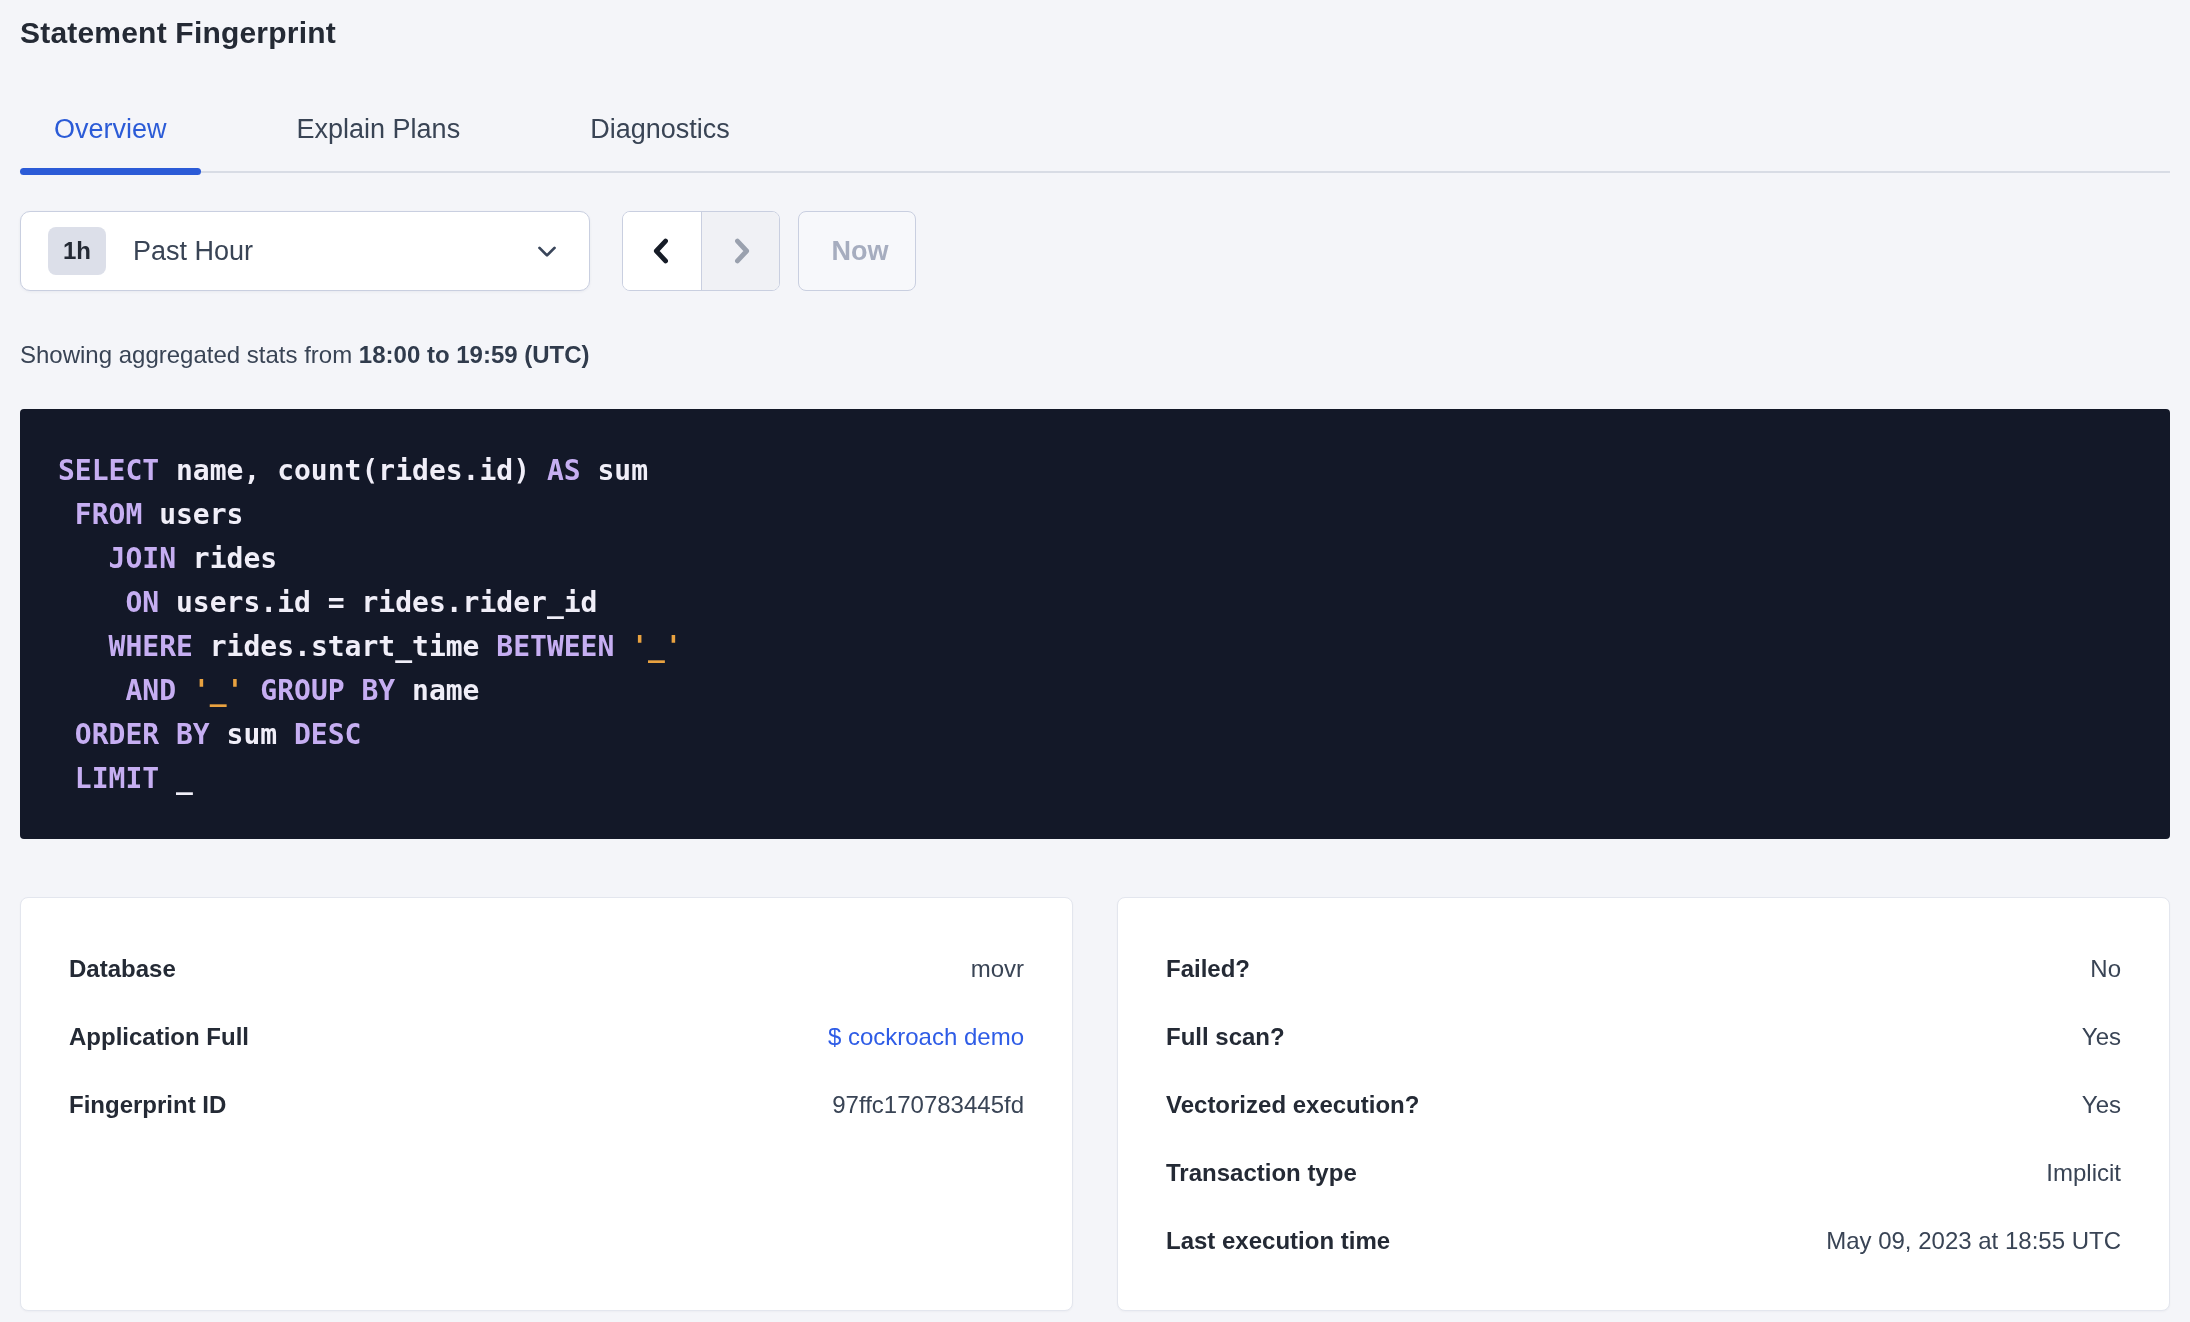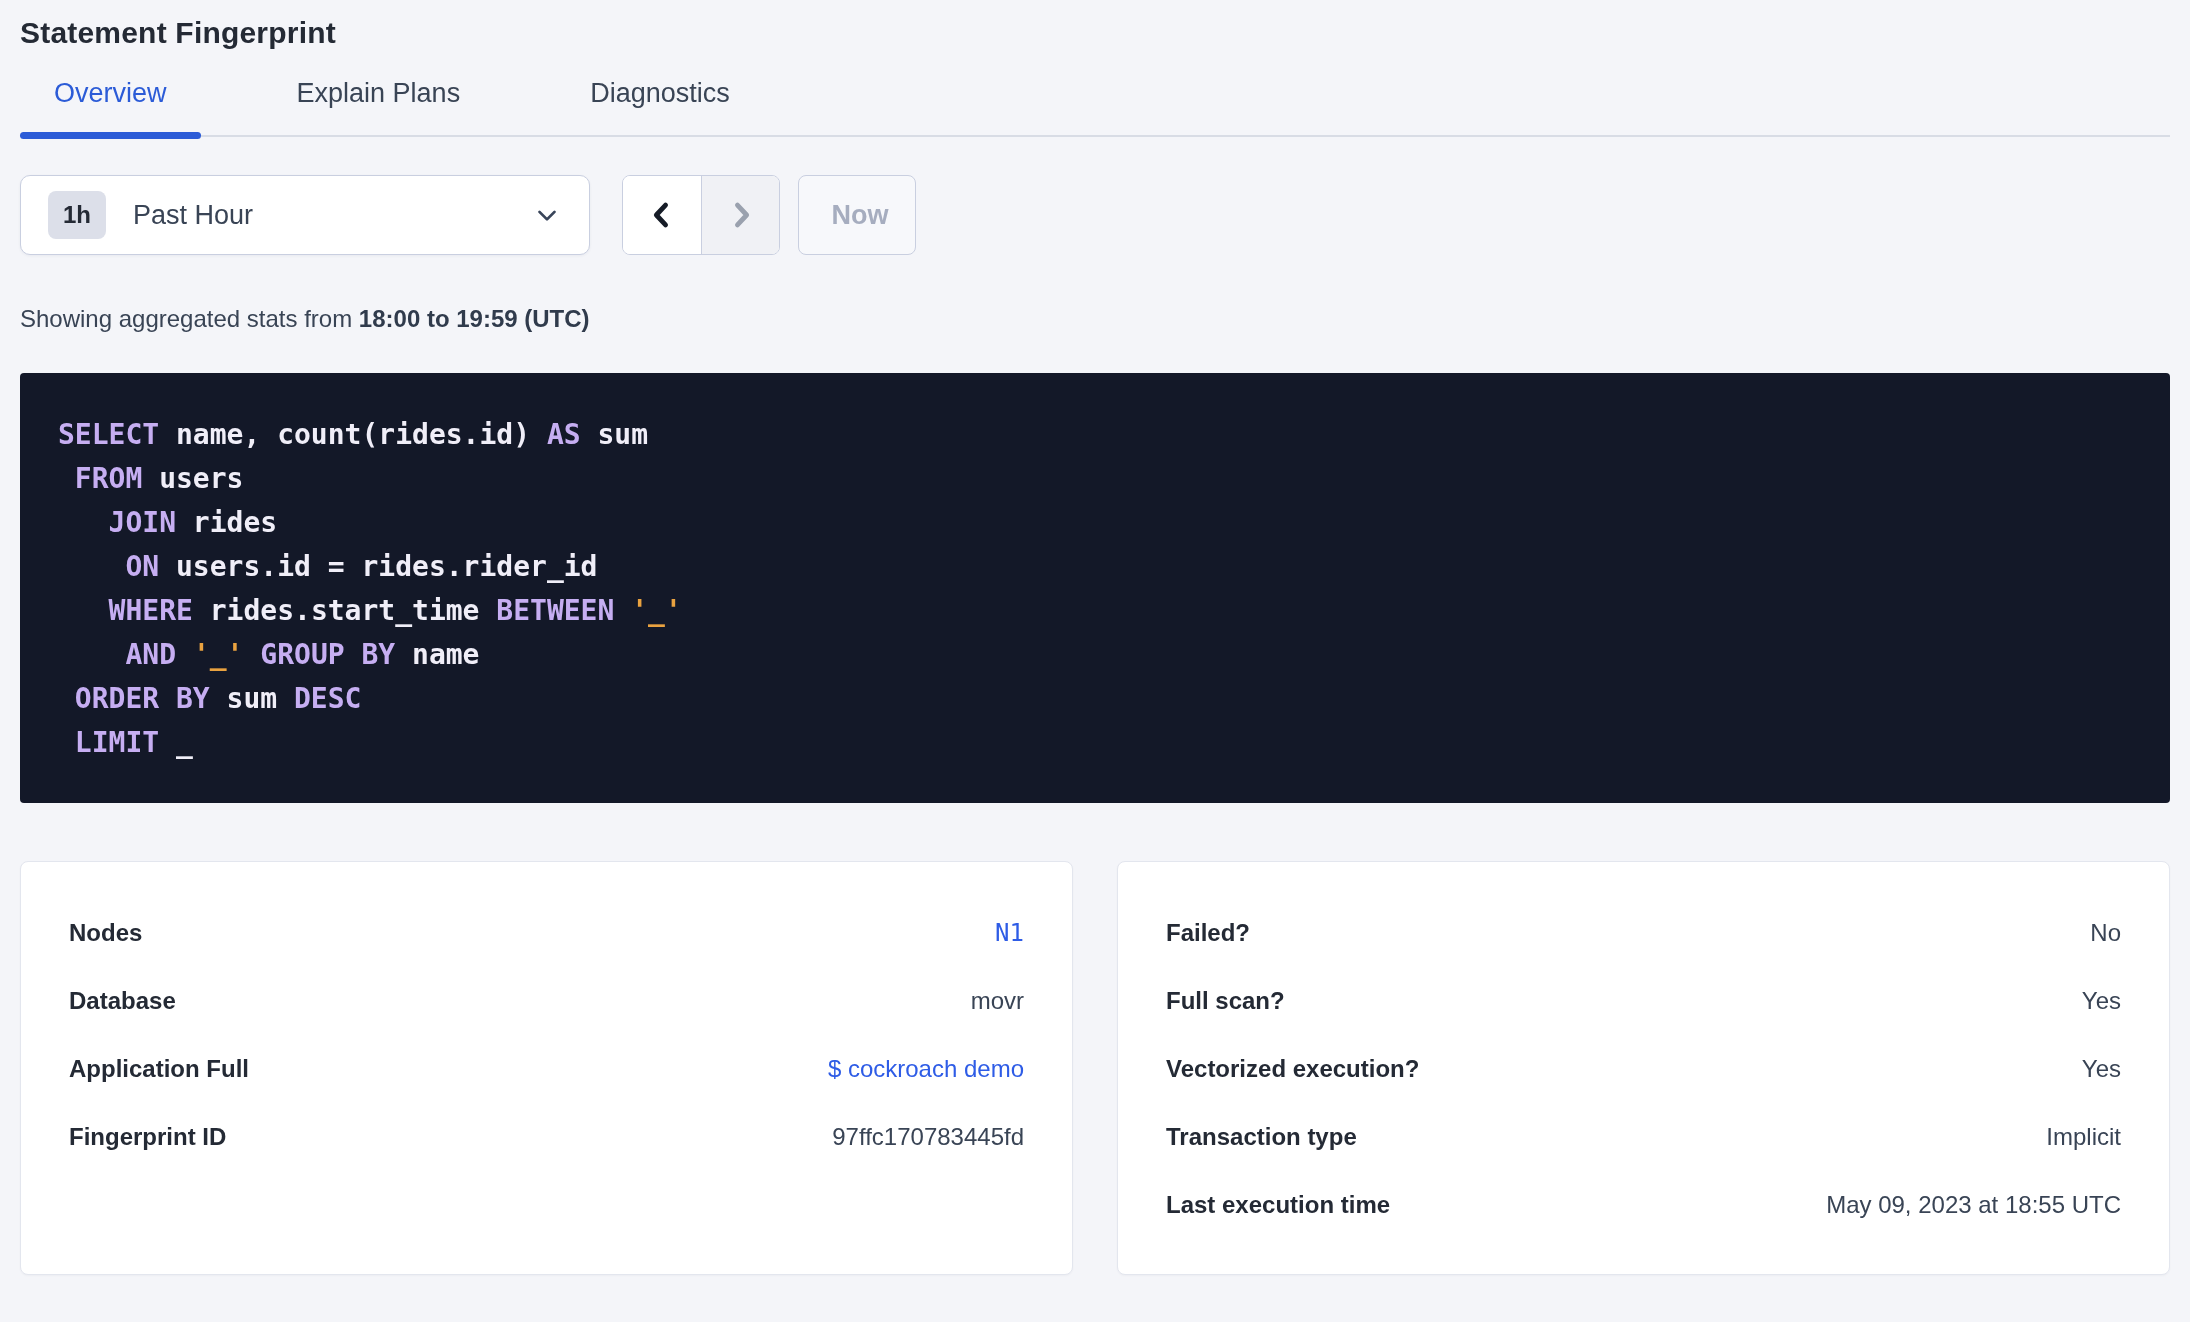--- a/index.html
+++ b/index.html
@@ -11,21 +11,21 @@
   }
   html,body{margin:0;padding:0;}
   body{
     width:2190px;height:1322px;overflow:hidden;box-sizing:border-box;
     background:var(--page_bg);
     font-family:"Liberation Sans",sans-serif;color:var(--text_body);
   }
   .page{padding:16px 20px 0;box-sizing:border-box;}
   .page-title{margin:0;font-size:30px;font-weight:700;color:var(--text_dark);letter-spacing:.2px;}
 
-  .tabs{display:flex;gap:62px;margin-top:28px;border-bottom:2px solid var(--tab_line);}
+  .tabs{display:flex;gap:62px;margin-top:64px;border-bottom:2px solid var(--tab_line);}
   .tab{position:relative;padding:0 34px 26px;font-size:27px;color:var(--text_body);cursor:pointer;}
   .tab.active{color:var(--accent);}
   .tab.active::after{content:"";position:absolute;left:0;right:0;bottom:-4px;height:7px;border-radius:4px;background:var(--accent);}
 
   .time-row{display:flex;align-items:flex-start;margin-top:38px;}
   .time-dropdown{width:570px;height:80px;background:#fff;border:1px solid var(--control_border);
     border-radius:10px;display:flex;align-items:center;padding:0 27px;box-sizing:border-box;
     box-shadow:0 1px 3px rgba(40,50,80,.06);cursor:pointer;}
   .interval-badge{background:var(--badge_bg);color:var(--text_dark);font-weight:700;font-size:24px;
     padding:12px 15px;border-radius:8px;line-height:1;}
@@ -118,24 +118,20 @@
         <div class="code-line"><span class="tok-id">    </span><span class="tok-kw">AND</span><span class="tok-id"> </span><span class="tok-str">'_'</span><span class="tok-id"> </span><span class="tok-kw">GROUP BY</span><span class="tok-id"> name</span></div>
         <div class="code-line"><span class="tok-id"> </span><span class="tok-kw">ORDER BY</span><span class="tok-id"> sum </span><span class="tok-kw">DESC</span></div>
         <div class="code-line"><span class="tok-id"> </span><span class="tok-kw">LIMIT</span><span class="tok-id"> _</span></div>
       </div>
   </div>
 
   <div class="cards">
 
     <div class="card">
       <div class="detail-row">
-        <span class="row-label">Nodes</span>
-        <span class="row-value link mono">N1</span>
-      </div>
-      <div class="detail-row">
         <span class="row-label">Database</span>
         <span class="row-value">movr</span>
       </div>
       <div class="detail-row">
         <span class="row-label">Application Full</span>
         <span class="row-value link">$ cockroach demo</span>
       </div>
       <div class="detail-row">
         <span class="row-label">Fingerprint ID</span>
         <span class="row-value">97ffc170783445fd</span>

